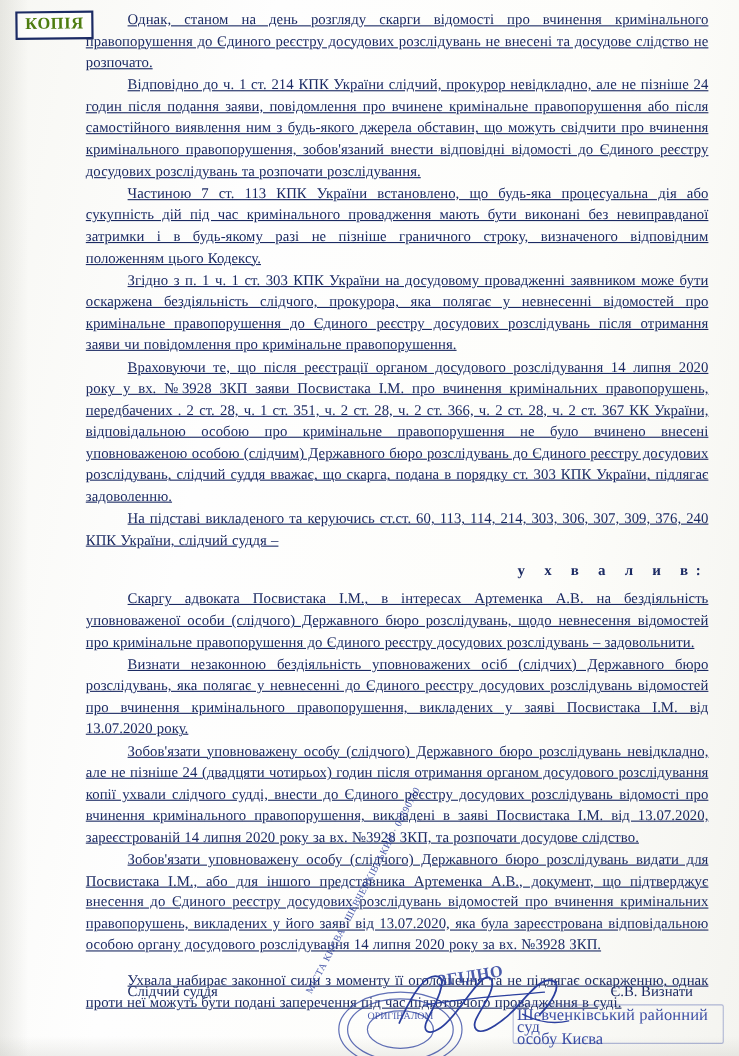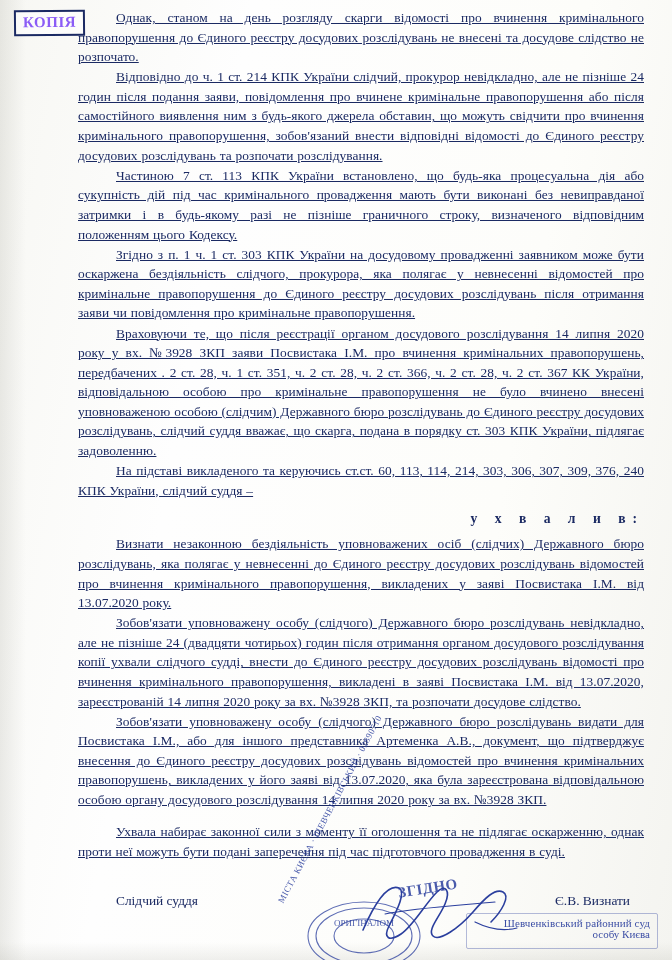--- a/index.html
+++ b/index.html
@@ -54,21 +54,21 @@
   }
   
   .kopiya {
     position: absolute;
     left: 14px;
     top: 10px;
     border: 2px solid #1b2a63;
     padding: 2px 7px 3px 7px;
     font-size: 15px;
     font-weight: 700;
-    color: #8b5cf6;
+    color: #4d7c0f;
     letter-spacing: 0.5px;
     font-family: "Liberation Serif", serif;
     background: rgba(255,255,255,0.6);
     transform: rotate(-0.6deg);
     text-align: right;
   }
   
   .sig-row {
     position: absolute;
     left: 78px;
@@ -110,22 +110,22 @@
     transform: rotate(-9deg);
     letter-spacing: 0.5px;
     opacity: 0.85;
   }
   
   .court-stamp {
     position: absolute;
     left: 470px;
     top: 918px;
     width: 180px;
-    text-align: right;
-    font-size: 11px;
+    text-align: left;
+    font-size: 15px;
     color: #2b3f9e;
     line-height: 11px;
     opacity: 0.92;
   }
   .court-stamp .line1 { letter-spacing: 0.1px; }
   
   .court-frame {
     position: absolute;
     left: 466px;
     top: 913px;
@@ -172,20 +172,21 @@
   <div class="content">
     <p class="para">Однак, станом на день розгляду скарги відомості про вчинення кримінального правопорушення до Єдиного реєстру досудових розслідувань не внесені та досудове слідство не розпочато.</p>
     <p class="para">Відповідно до ч. 1 ст. 214 КПК України слідчий, прокурор невідкладно, але не пізніше 24 годин після подання заяви, повідомлення про вчинене кримінальне правопорушення або після самостійного виявлення ним з будь-якого джерела обставин, що можуть свідчити про вчинення кримінального правопорушення, зобов'язаний внести відповідні відомості до Єдиного реєстру досудових розслідувань та розпочати розслідування.</p>
     <p class="para">Частиною 7 ст. 113 КПК України встановлено, що будь-яка процесуальна дія або сукупність дій під час кримінального провадження мають бути виконані без невиправданої затримки і в будь-якому разі не пізніше граничного строку, визначеного відповідним положенням цього Кодексу.</p>
     <p class="para">Згідно з п. 1 ч. 1 ст. 303 КПК України на досудовому провадженні заявником може бути оскаржена бездіяльність слідчого, прокурора, яка полягає у невнесенні відомостей про кримінальне правопорушення до Єдиного реєстру досудових розслідувань після отримання заяви чи повідомлення про кримінальне правопорушення.</p>
     <p class="para">Враховуючи те, що після реєстрації органом досудового розслідування 14 липня 2020 року у вх. №3928 ЗКП заяви Посвистака І.М. про вчинення кримінальних правопорушень, передбачених . 2 ст. 28, ч. 1 ст. 351, ч. 2 ст. 28, ч. 2 ст. 366, ч. 2 ст. 28, ч. 2 ст. 367 КК України, відповідальною особою про кримінальне правопорушення не було вчинено внесені уповноваженою особою (слідчим) Державного бюро розслідувань до Єдиного реєстру досудових розслідувань, слідчий суддя вважає, що скарга, подана в порядку ст. 303 КПК України, підлягає задоволенню.</p>
     <p class="para">На підставі викладеного та керуючись ст.ст. 60, 113, 114, 214, 303, 306, 307, 309, 376, 240 КПК України, слідчий суддя –</p>
 
     <div class="ruling">у х в а л и в:</div>
 
+    <p class="para">Скаргу адвоката Посвистака І.М., в інтересах Артеменка А.В. на бездіяльність уповноваженої особи (слідчого) Державного бюро розслідувань, щодо невнесення відомостей про кримінальне правопорушення до Єдиного реєстру досудових розслідувань – задовольнити.</p>
     <p class="para">Визнати незаконною бездіяльність уповноважених осіб (слідчих) Державного бюро розслідувань, яка полягає у невнесенні до Єдиного реєстру досудових розслідувань відомостей про вчинення кримінального правопорушення, викладених у заяві Посвистака І.М. від 13.07.2020 року.</p>
     <p class="para">Зобов'язати уповноважену особу (слідчого) Державного бюро розслідувань невідкладно, але не пізніше 24 (двадцяти чотирьох) годин після отримання органом досудового розслідування копії ухвали слідчого судді, внести до Єдиного реєстру досудових розслідувань відомості про вчинення кримінального правопорушення, викладені в заяві Посвистака І.М. від 13.07.2020, зареєстрованій 14 липня 2020 року за вх. №3928 ЗКП, та розпочати досудове слідство.</p>
     <p class="para">Зобов'язати уповноважену особу (слідчого) Державного бюро розслідувань видати для Посвистака І.М., або для іншого представника Артеменка А.В., документ, що підтверджує внесення до Єдиного реєстру досудових розслідувань відомостей про вчинення кримінальних правопорушень, викладених у його заяві від 13.07.2020, яка була зареєстрована відповідальною особою органу досудового розслідування 14 липня 2020 року за вх. №3928 ЗКП.</p>
     <div class="spacer-s"></div>
     <div class="spacer-s"></div>
     <p class="para">Ухвала набирає законної сили з моменту її оголошення та не підлягає оскарженню, однак проти неї можуть бути подані заперечення під час підготовчого провадження в суді.</p>
   </div>
 
   <div class="sig-row">
     <div class="sig-left">Слідчий суддя</div>

